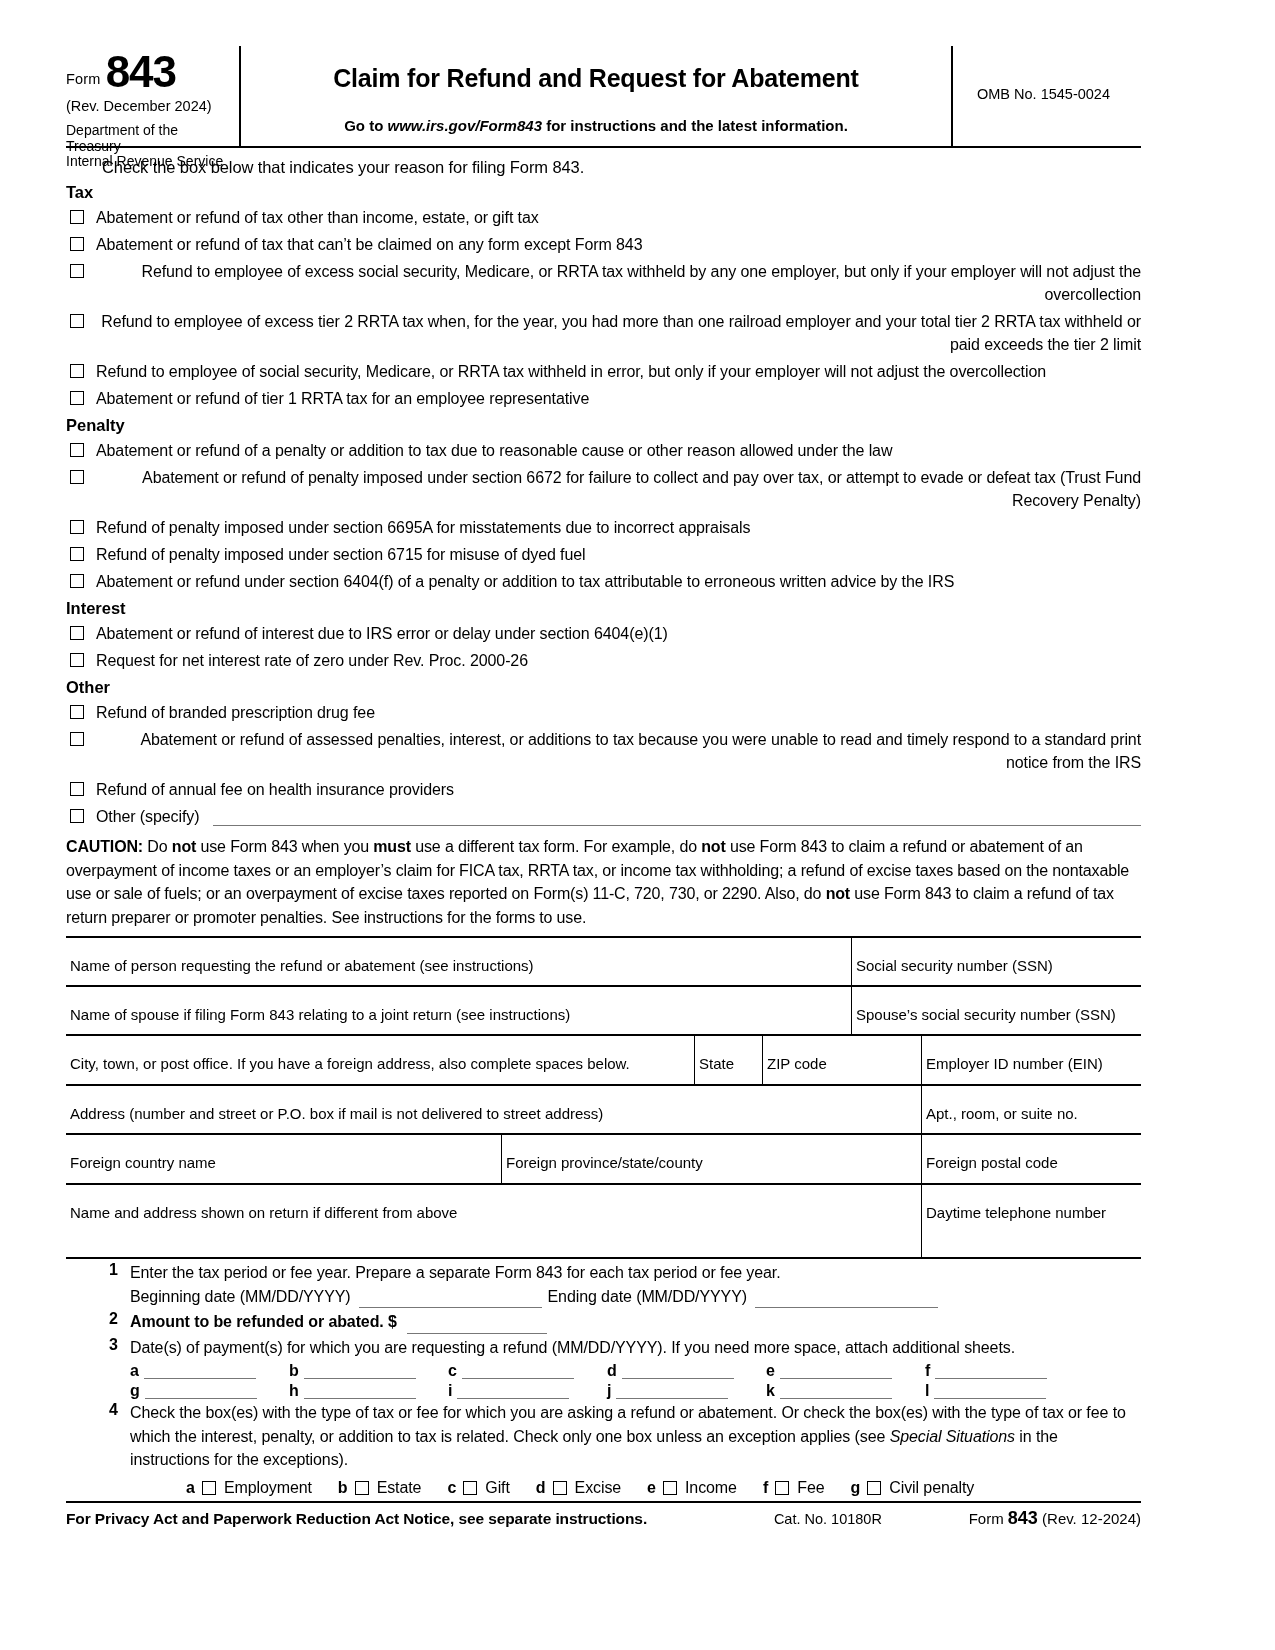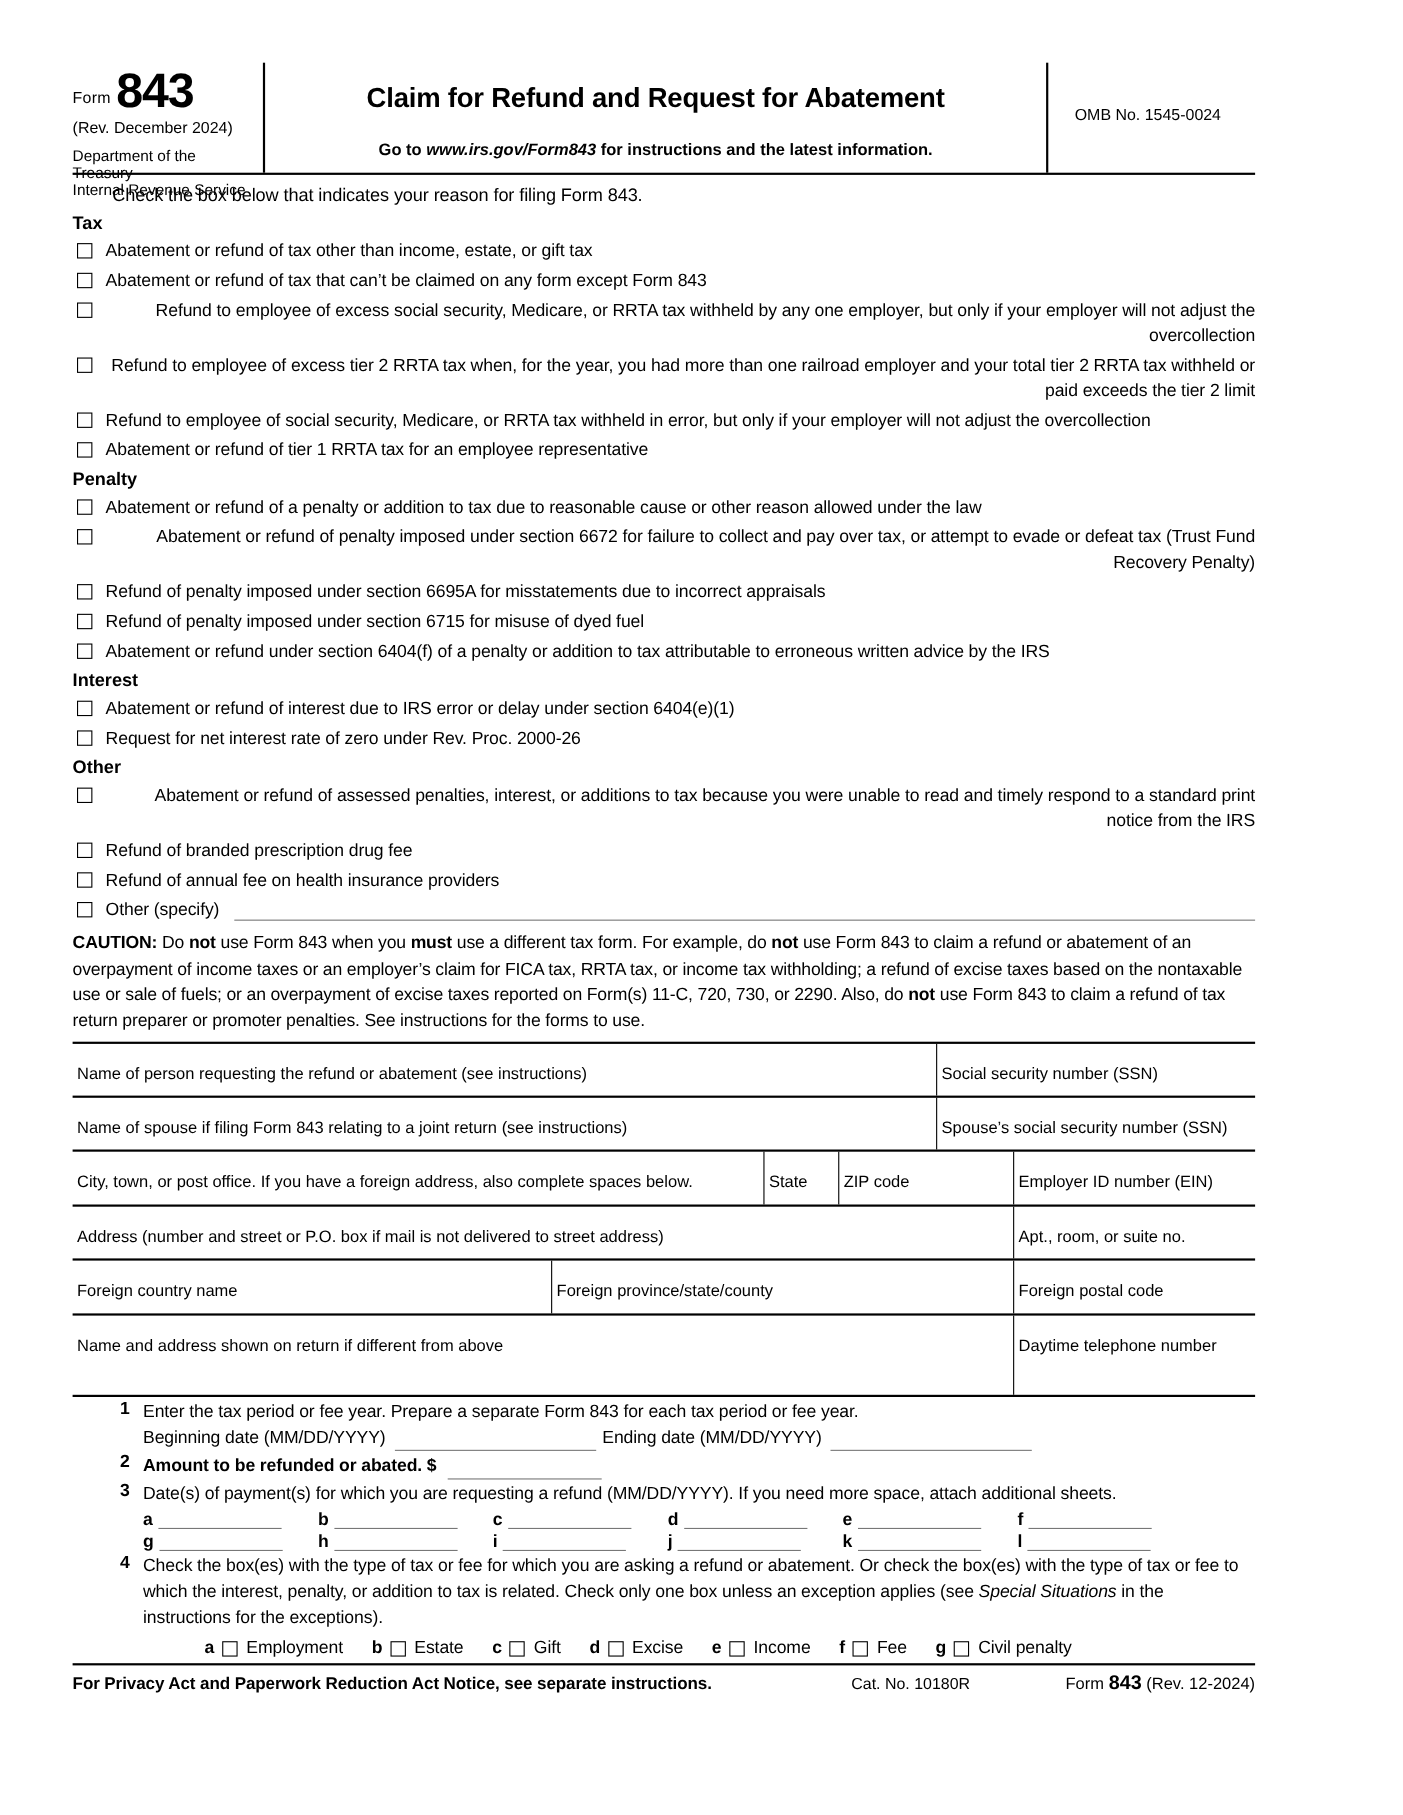--- a/index.html
+++ b/index.html
@@ -16,21 +16,21 @@
     height: 1650px;
     position: relative;
     background: #ffffff;
     box-sizing: border-box;
     padding: 0;
     overflow: hidden;
   }
   .sheet {
     position: absolute;
     left: 66px;
-    top: 57px;
+    top: 46px;
     width: 1075px;
   }
 
   
   .hdr {
     display: flex;
     border-bottom: 2.5px solid #000;
     height: 102px;
     box-sizing: border-box;
   }
@@ -386,25 +386,25 @@
     </div>
     <div class="cbrow">
       <span class="cbox"></span>
       <span class="cblabel">Request for net interest rate of zero under Rev. Proc. 2000-26</span>
     </div>
 
     <div class="cat-head">Other</div>
 
     <div class="cbrow">
       <span class="cbox"></span>
+      <span class="cblabel">Refund of branded prescription drug fee</span>
+    </div>
+    <div class="cbrow">
+      <span class="cbox"></span>
       <span class="cblabel">Abatement or refund of assessed penalties, interest, or additions to tax because you were unable to read and timely respond to a standard print notice from the IRS</span>
-    </div>
-    <div class="cbrow">
-      <span class="cbox"></span>
-      <span class="cblabel">Refund of branded prescription drug fee</span>
     </div>
     <div class="cbrow">
       <span class="cbox"></span>
       <span class="cblabel">Refund of annual fee on health insurance providers</span>
     </div>
 
     <div class="other-specify">
       <span class="cbox"></span>
       <span class="cblabel">Other (specify)</span>
       <span class="spec-rule"></span>

